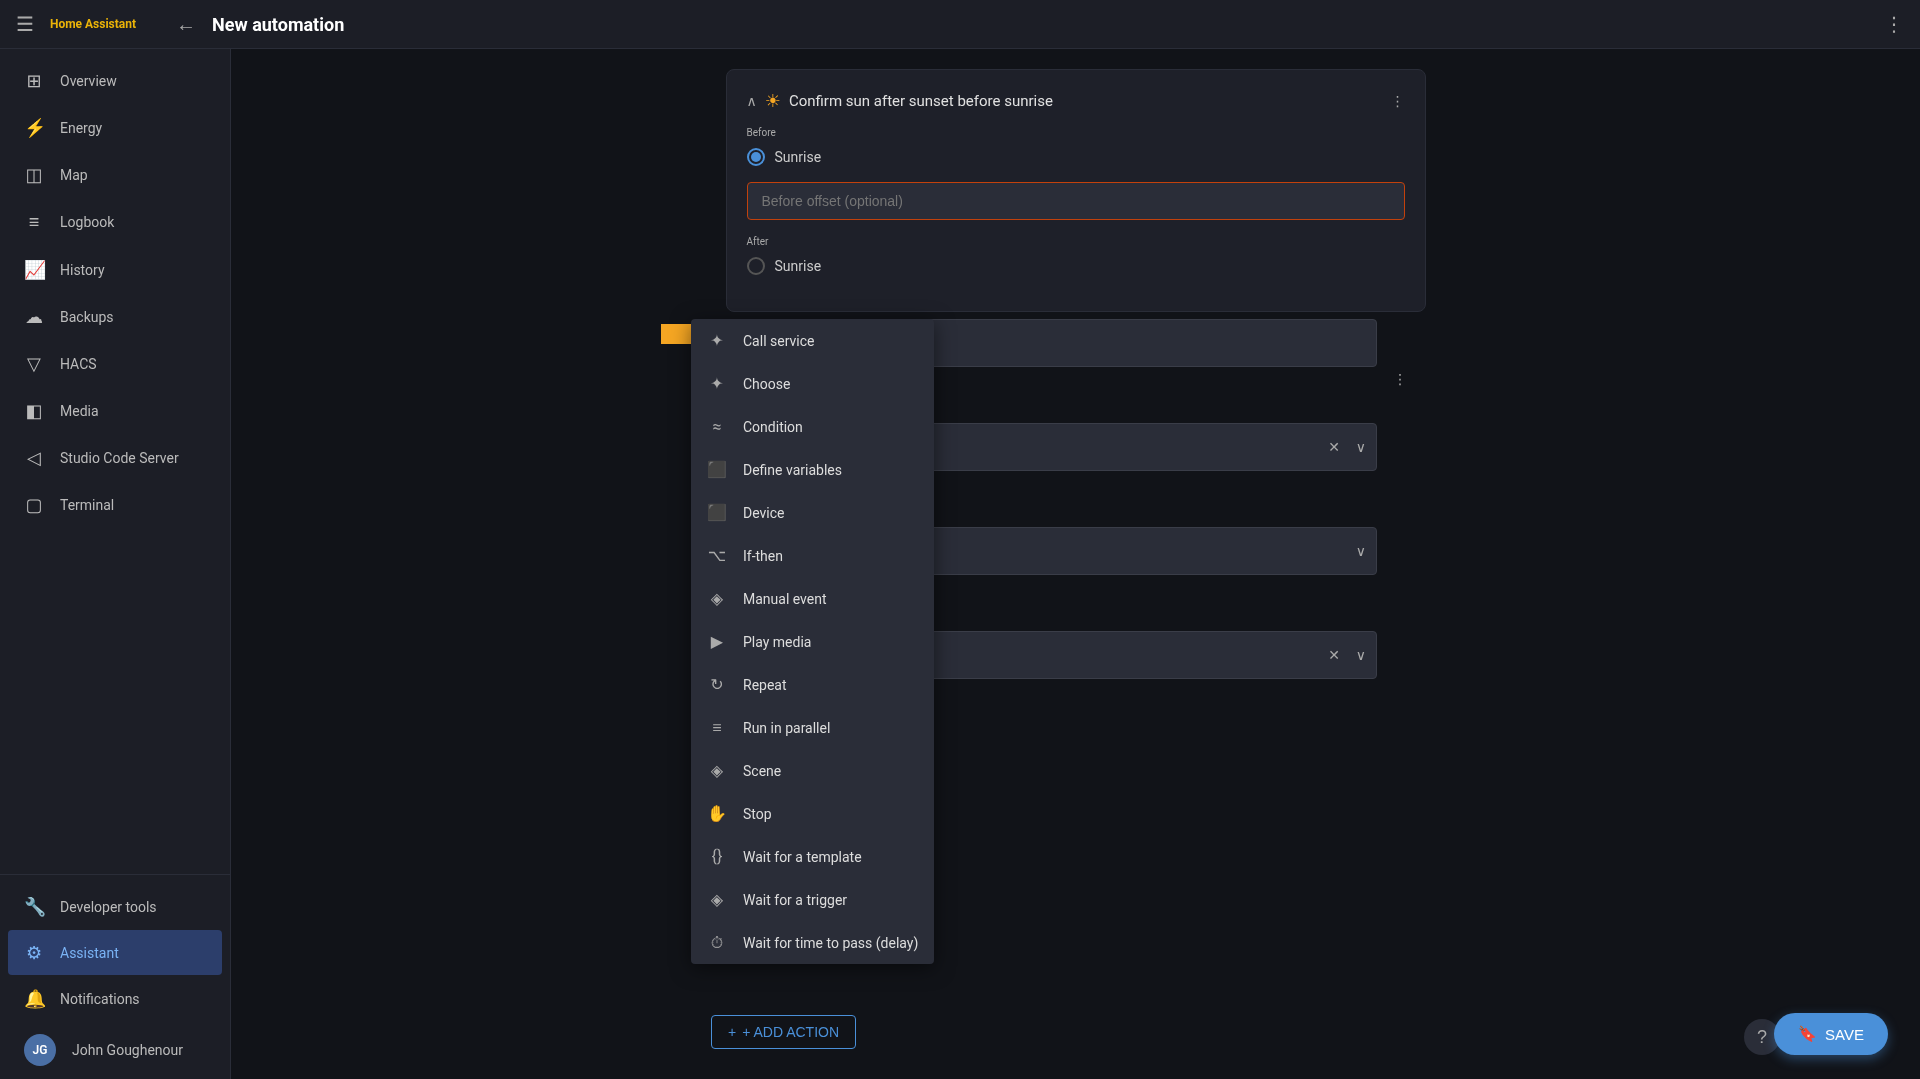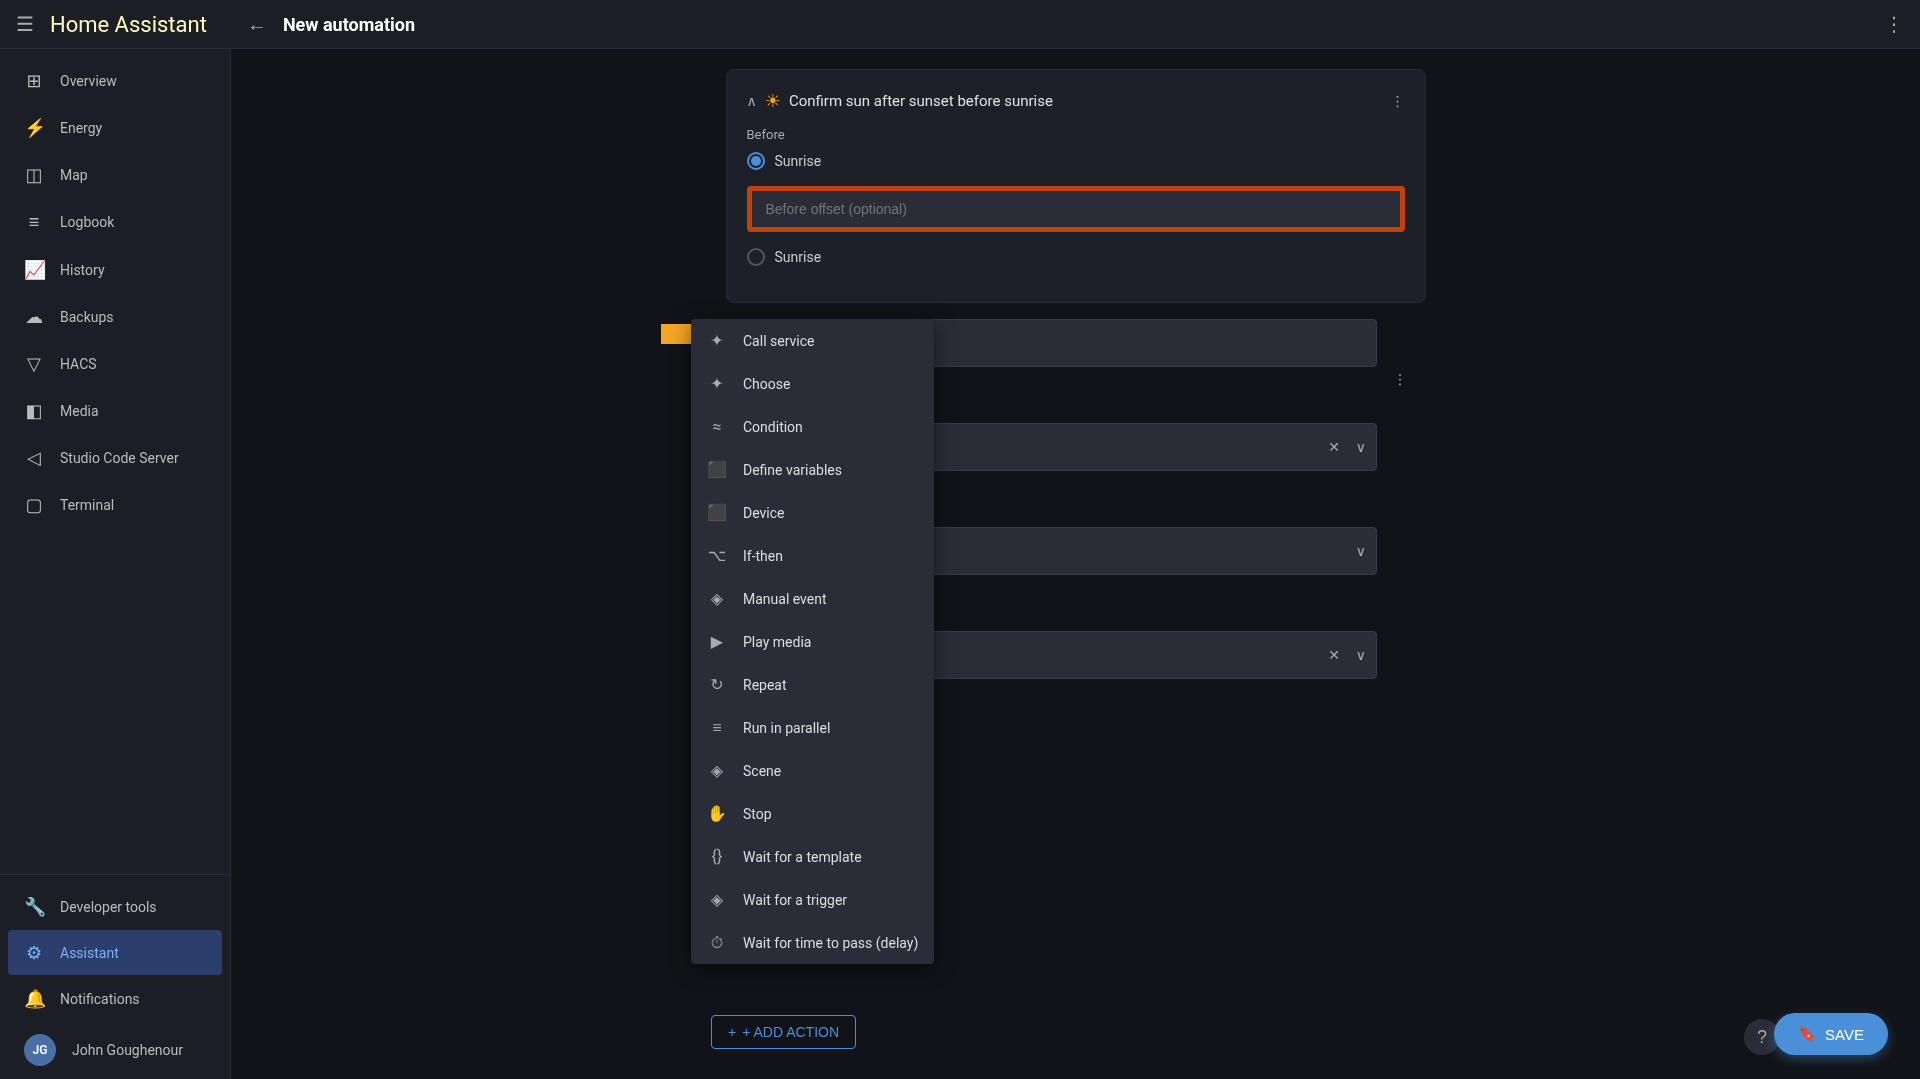--- a/index.html
+++ b/index.html
@@ -25,23 +25,23 @@
       border-bottom: 1px solid #2a2d38;
       flex-shrink: 0;
     }
     .topbar-menu-icon {
       color: #aaa;
       font-size: 20px;
       margin-right: 16px;
       cursor: pointer;
     }
     .topbar-title {
-      color: #fef9c3;
-      font-size: 22px;
-      font-weight: 400;
+      color: #eab308;
+      font-size: 12px;
+      font-weight: 700;
       margin-right: 40px;
     }
     .topbar-back {
       color: #aaa;
       font-size: 20px;
       margin-right: 16px;
       cursor: pointer;
     }
     .topbar-page-title {
       color: #fff;
@@ -149,21 +149,21 @@
       flex: 1;
       font-size: 15px;
       color: #e0e0e0;
     }
     .card-header-more {
       color: #aaa;
       cursor: pointer;
     }
 
     .section-label {
-      font-size: 13px;
+      font-size: 10px;
       color: #aaa;
       margin-bottom: 10px;
     }
 
     .radio-group {
       display: flex;
       flex-direction: column;
       gap: 26px;
       margin-bottom: 16px;
     }
@@ -192,21 +192,21 @@
       border-radius: 50%;
       background: #4a90d9;
     }
     .radio-label {
       color: #ccc;
       font-size: 14px;
     }
 
     .input-field {
       background: #2a2d38;
-      border: 5px solid #c2410c;
+      border: 1px solid #c2410c;
       border-radius: 4px;
       padding: 10px 14px;
       color: #888;
       font-size: 14px;
       width: 100%;
       margin-bottom: 16px;
     }
 
     
     .dropdown-overlay {
@@ -419,20 +419,21 @@
       <div class="section-label">Before</div>
       <div class="radio-group">
         <div class="radio-item">
           <div class="radio-circle selected"></div>
           <span class="radio-label">Sunrise</span>
         </div>
       </div>
 
       <input class="input-field" type="text" placeholder="Before offset (optional)" style="">
 
+      <div class="section-label">After</div>
       <div class="radio-group">
         <div class="radio-item">
           <div class="radio-circle"></div>
           <span class="radio-label">Sunrise</span>
         </div>
       </div>
     </div>
 
     <div class="arrow-indicator">
       <svg width="80" height="30" viewBox="0 0 80 30">

